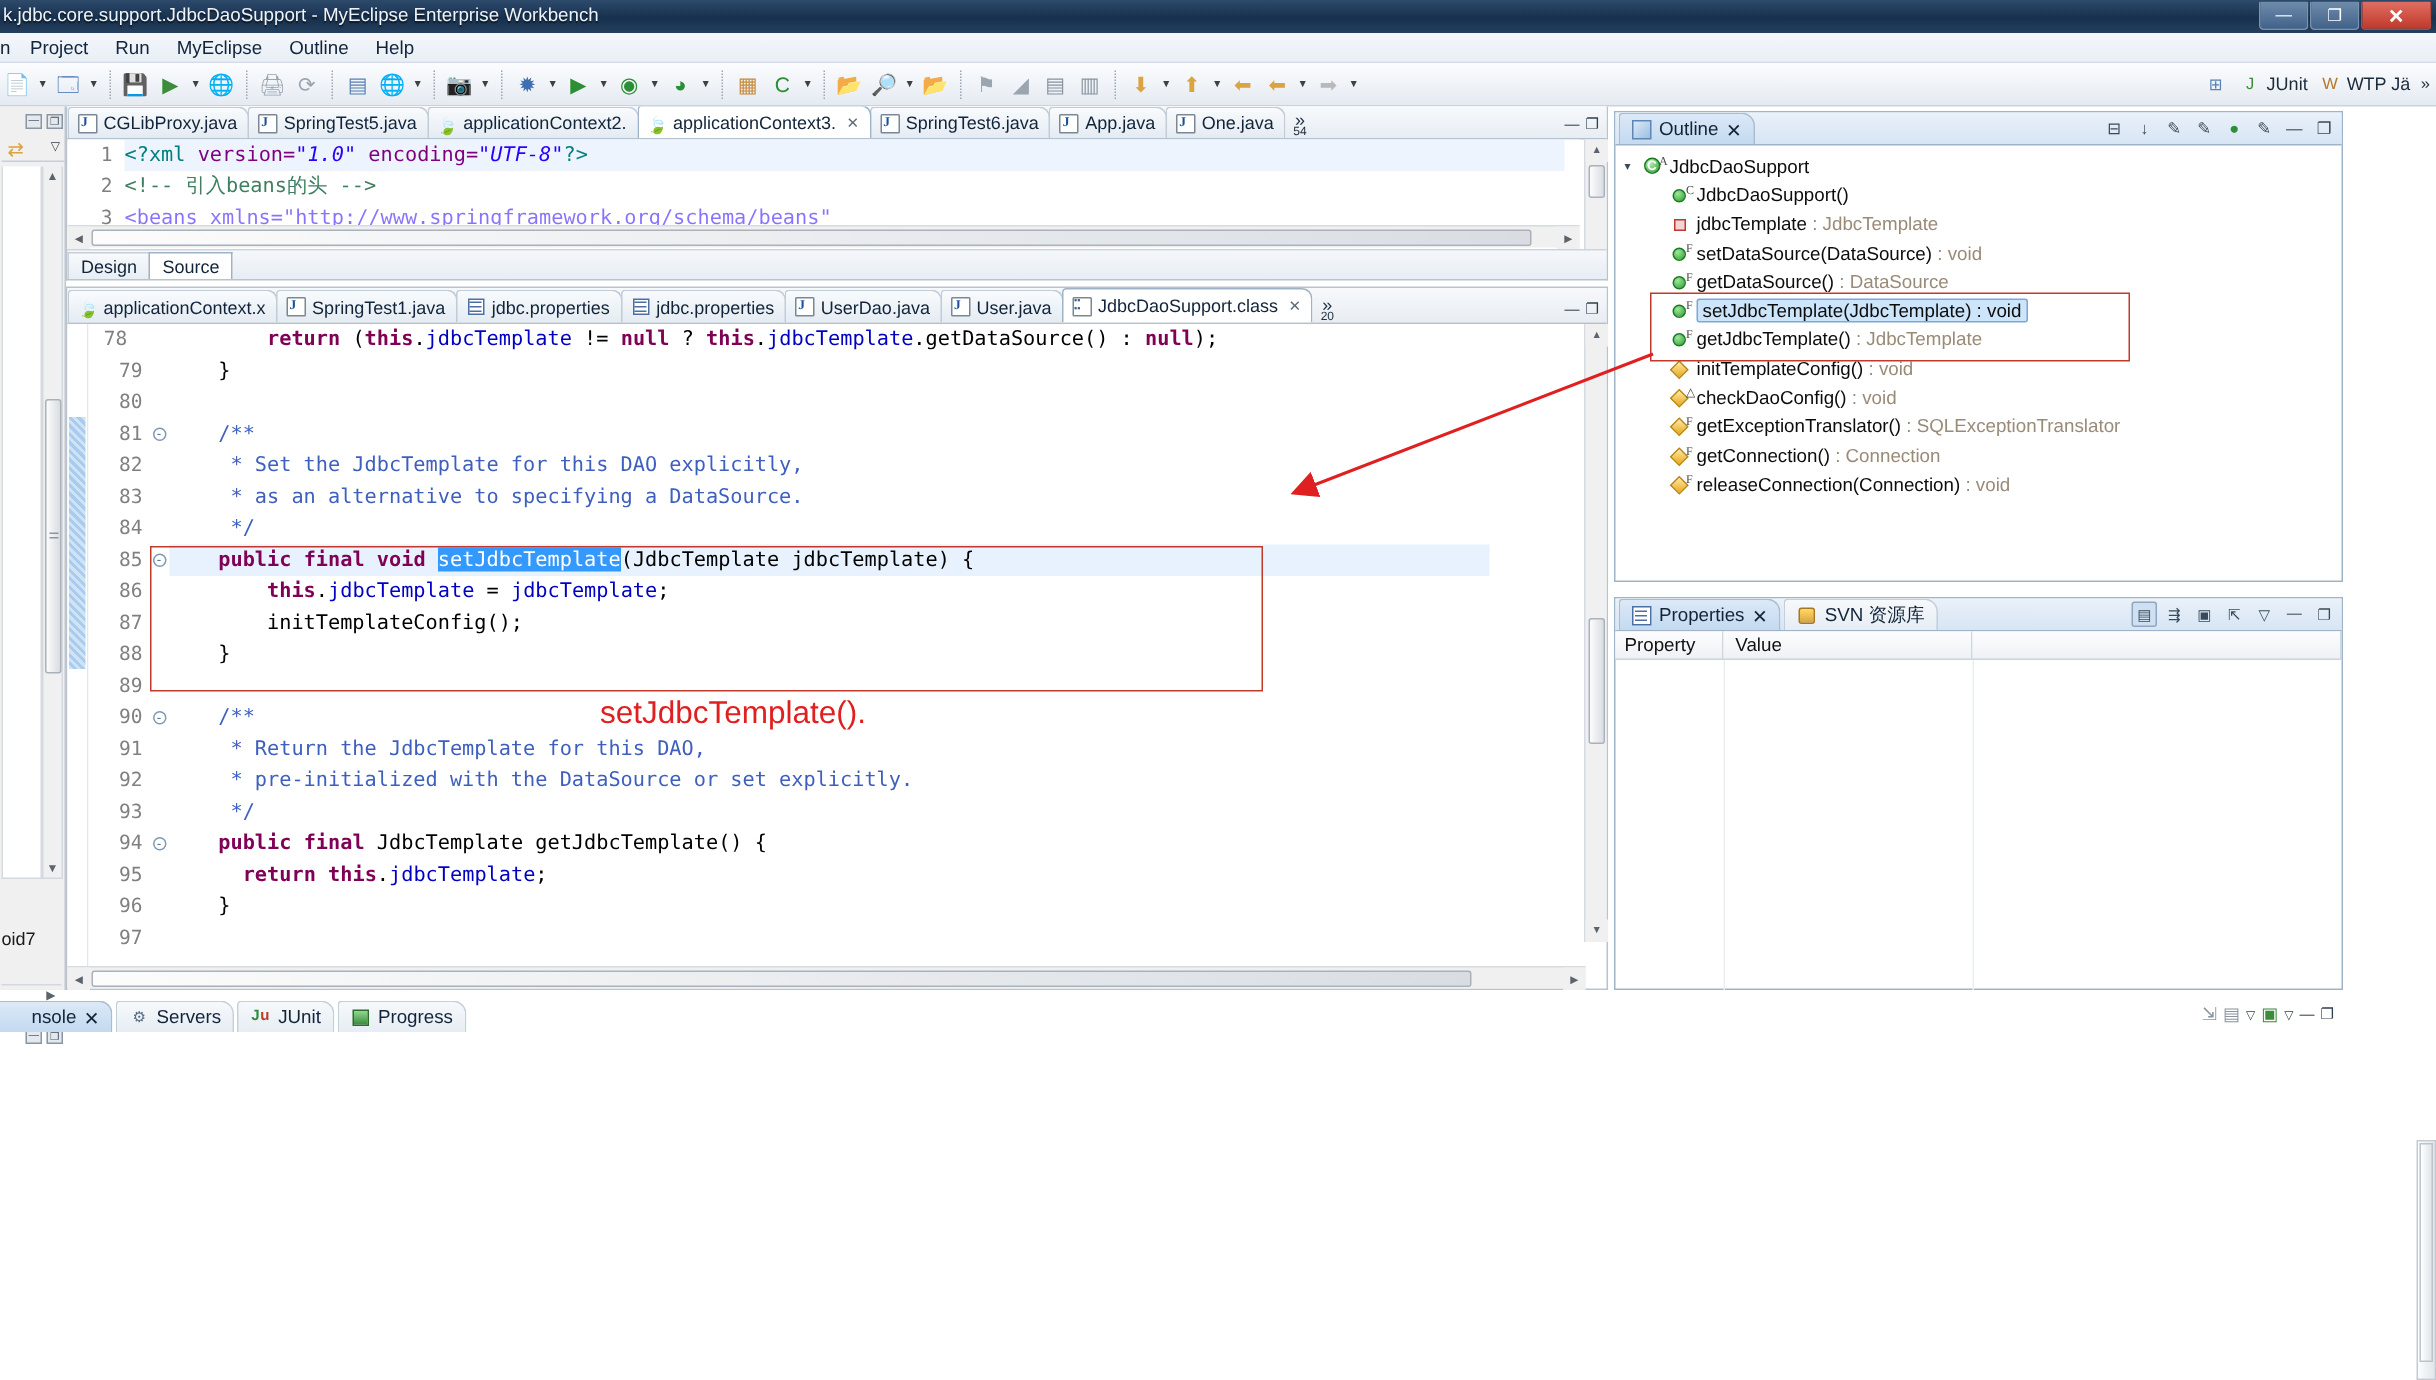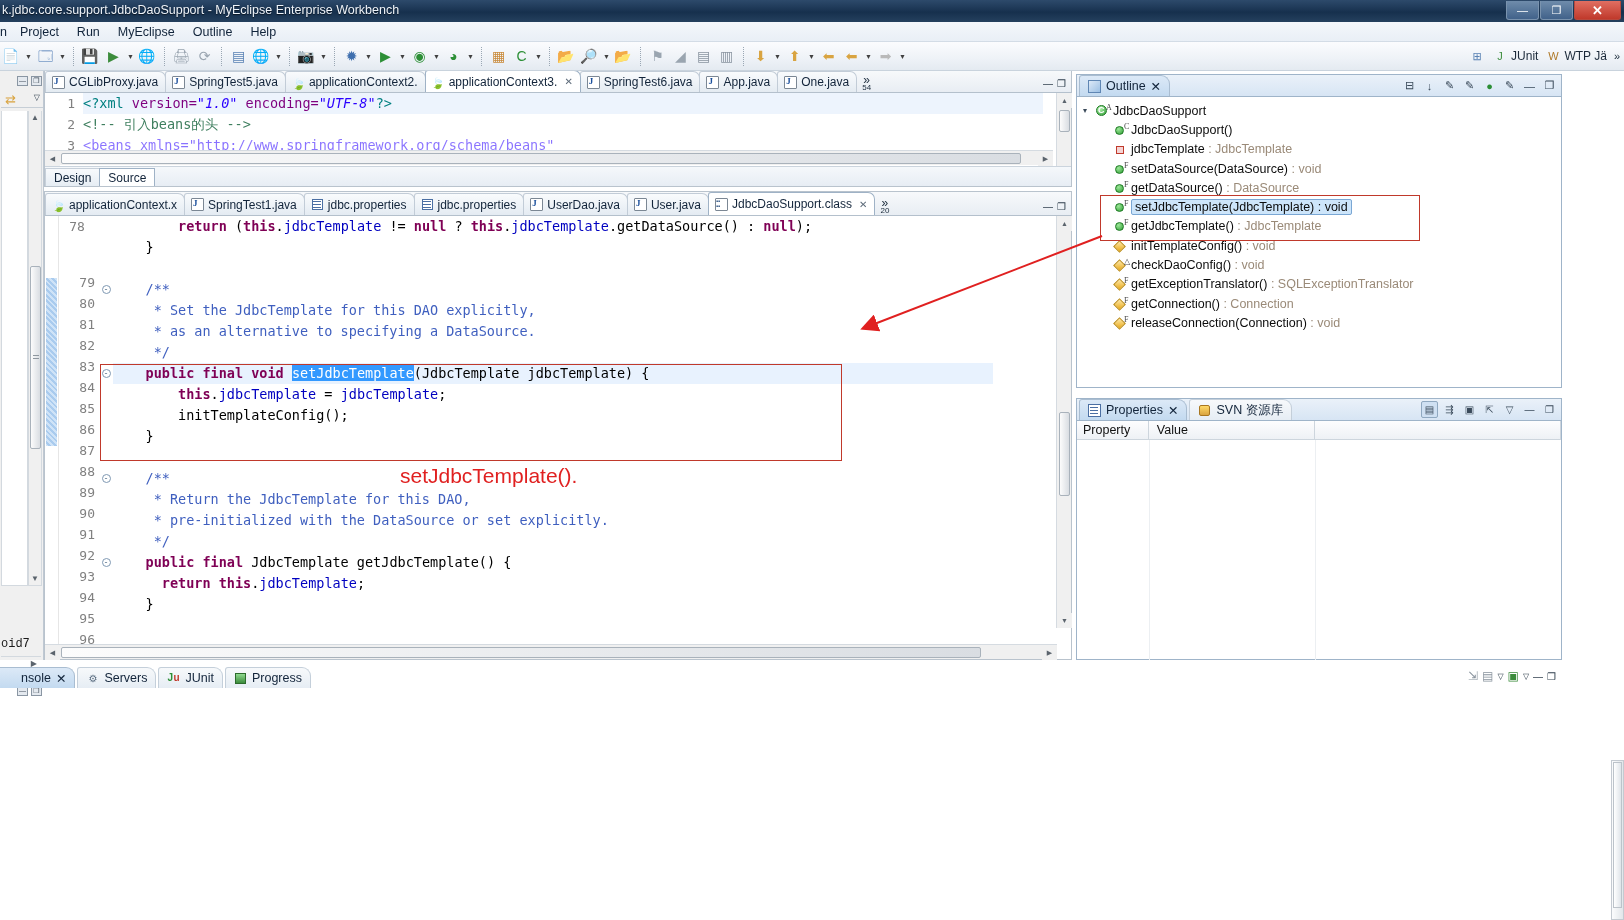--- a/index.html
+++ b/index.html
@@ -340,21 +340,21 @@
 <div id="leftstrip">
   <div class="mini-btnrow" style="top:2px;">
     <div class="mini-sq">—</div>
     <div class="mini-sq">❐</div>
   </div>
   <div style="position:absolute;left:1px;top:20px;width:42px;height:17px;border-bottom:1px solid #c6ced6;">
     <span style="position:absolute;left:4px;top:1px;font-size:13px;color:#d9a441;">⇄</span>
     <span style="position:absolute;right:3px;top:2px;font-size:8px;color:#31404f;">▽</span>
   </div>
   <div style="position:absolute;left:1px;top:40px;width:27px;height:475px;background:#fff;border:1px solid #d3d9df;border-top:none;"></div>
-  <div class="leftlabel" style="left:1px;top:566px;font-family:Liberation Mono, monospace;">oid7</div>
+  <div class="leftlabel" style="left:1px;top:548px;">oid7</div>
   <div style="position:absolute;left:1px;top:585px;width:40px;height:17px;border-top:1px solid #d3d9df;">
     <span style="position:absolute;right:4px;top:2px;font-size:8px;color:#5b646d;">▶</span>
   </div>
   <div class="mini-btnrow" style="top:612px;">
     <div class="mini-sq">—</div>
     <div class="mini-sq">❐</div>
   </div>
 
   <div style="position:absolute;left:28px;top:40px;width:14px;height:475px;background:#f0f0f0;border:1px solid #d3d9df;border-top:none;">
     <div style="position:absolute;left:2px;top:2px;font-size:8px;color:#5b646d;">▲</div>
@@ -513,21 +513,21 @@
       </div>
     </div>
 
   <div style="position:absolute;left:0;top:24px;width:1012px;height:428px;background:#fff;overflow:hidden;">
 
     <div style="position:absolute;left:0;top:0;width:14px;height:100%;background:#fff;border-right:1px solid #e6e6e6;">
       <div style="position:absolute;left:1px;top:62px;width:11px;height:168px;background:repeating-linear-gradient(45deg,#cfe3f7 0 2px,#a9cbee 2px 4px);"></div>
     </div>
     <div class="gutter" style="left:14px;width:40px;" id="javagutter">
         <div style="height: 21px; padding-right: 4px; text-align: center;">78</div>
-        <div style="height: 21px; padding-right: 4px; margin-top: 35px;">79</div>
+        <div style="height: 21px; padding-right: 4px;">79</div>
         <div style="height: 21px; padding-right: 4px;">80</div>
         <div style="height: 21px; padding-right: 4px;">81</div>
         <div style="height: 21px; padding-right: 4px;">82</div>
         <div style="height: 21px; padding-right: 4px;">83</div>
         <div style="height: 21px; padding-right: 4px;">84</div>
         <div style="height: 21px; padding-right: 4px;">85</div>
         <div style="height: 21px; padding-right: 4px;">86</div>
         <div style="height: 21px; padding-right: 4px;">87</div>
         <div style="height: 21px; padding-right: 4px;">88</div>
         <div style="height: 21px; padding-right: 4px;">89</div>

